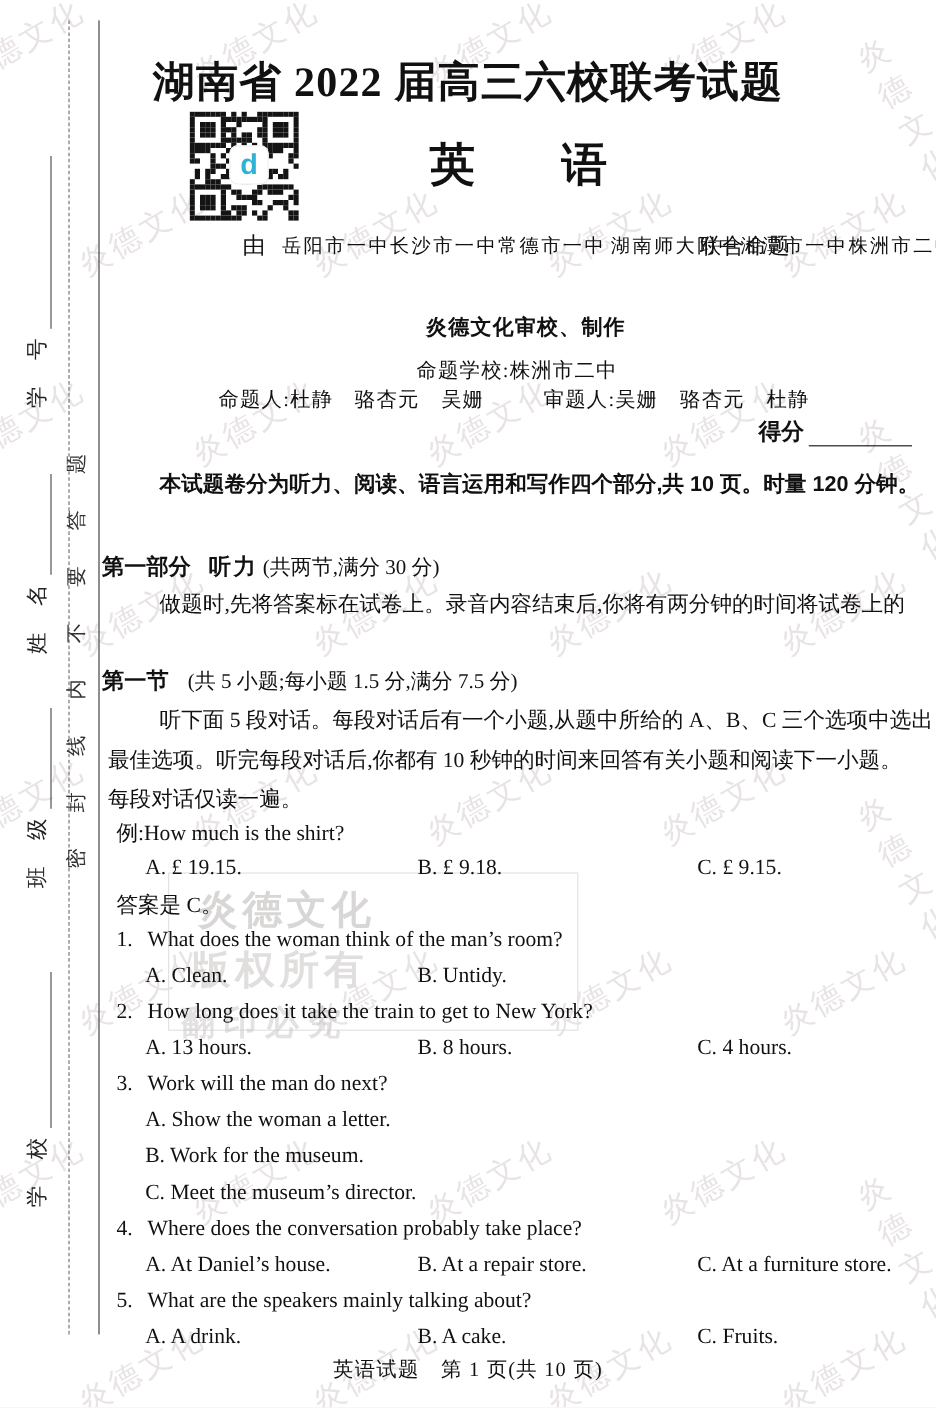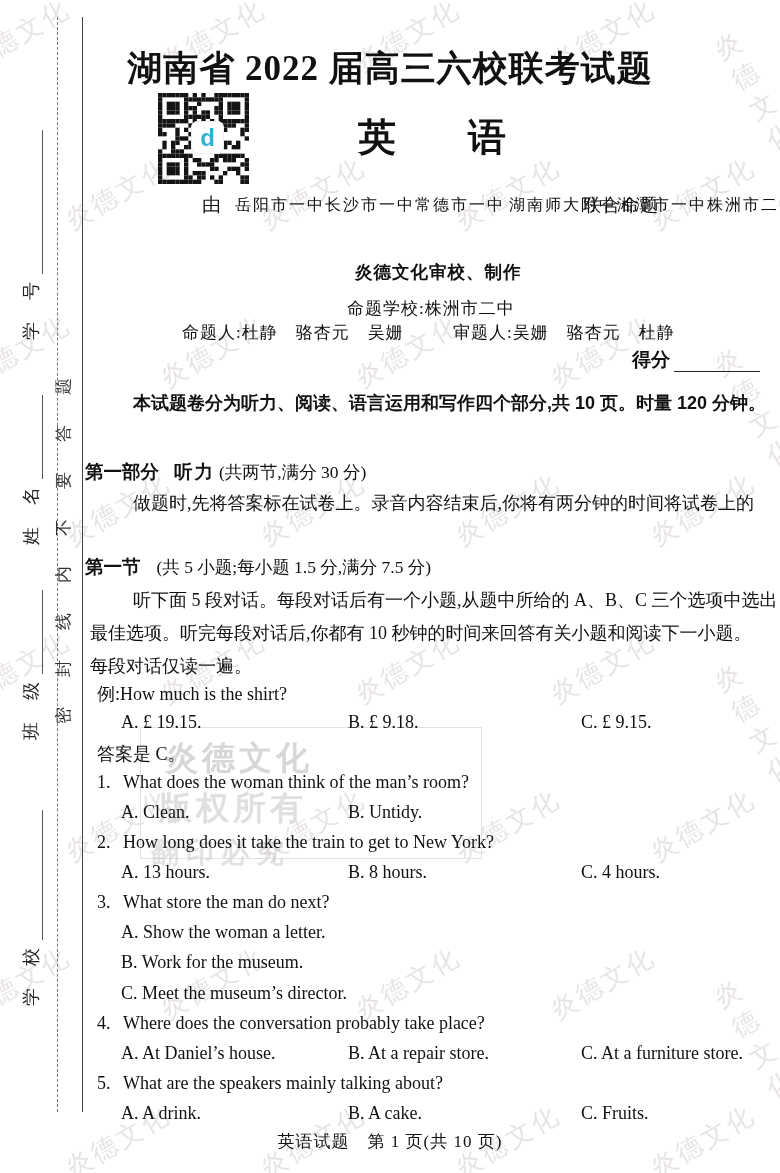--- a/index.html
+++ b/index.html
@@ -452,21 +452,21 @@
     <div class="qline" style="top:832px;">
       <span class="num">2.</span><span>How long does it take the train to get to New York?</span>
     </div>
     <div class="optrow" style="top:862px;">
       <span>A. 13 hours.</span>
       <span>B. 8 hours.</span>
       <span>C. 4 hours.</span>
     </div>
 
     <div class="qline" style="top:892px;">
-      <span class="num">3.</span><span>What store the man do next?</span>
+      <span class="num">3.</span><span>Work will the man do next?</span>
     </div>
     <div class="optstack" style="top:922px;">A. Show the woman a letter.</div>
     <div class="optstack" style="top:952px;">B. Work for the museum.</div>
     <div class="optstack" style="top:983px;">C. Meet the museum’s director.</div>
 
     <div class="qline" style="top:1013px;">
       <span class="num">4.</span><span>Where does the conversation probably take place?</span>
     </div>
     <div class="optrow" style="top:1043px;">
       <span>A. At Daniel’s house.</span>

